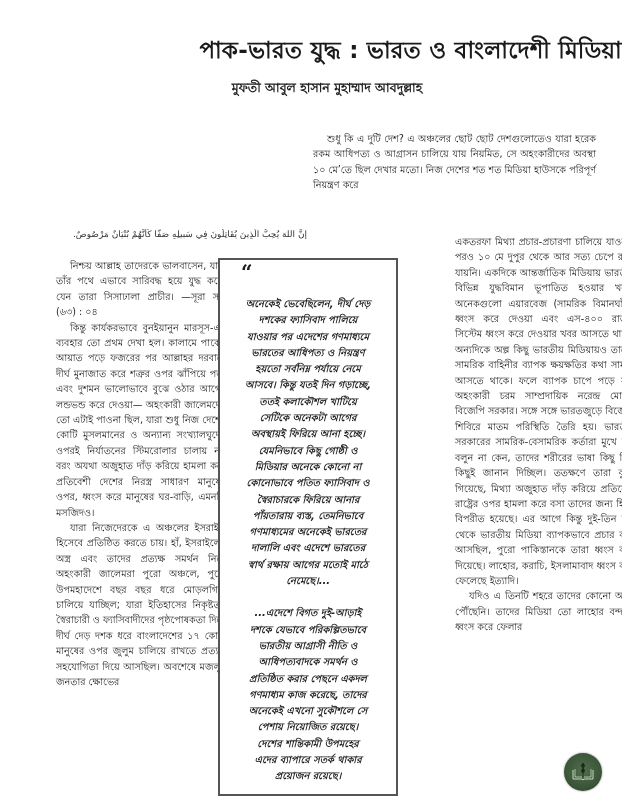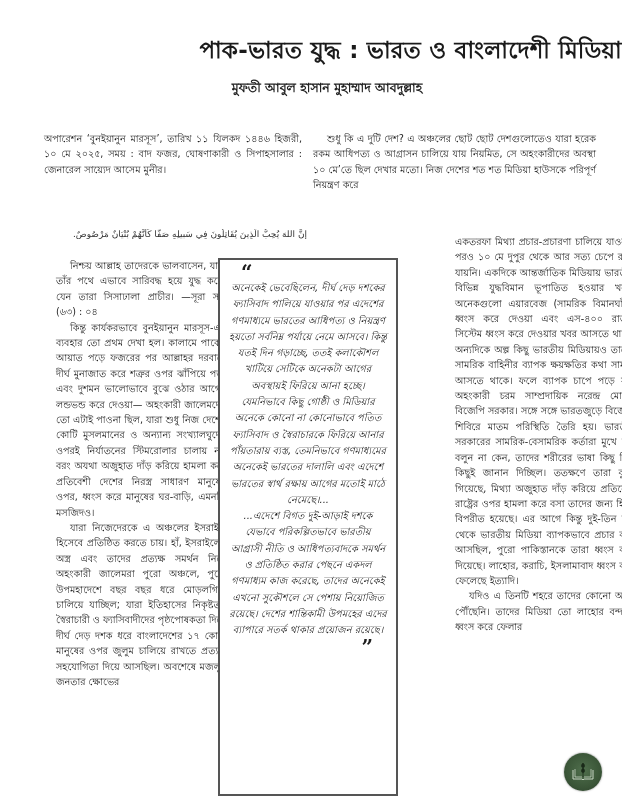--- a/index.html
+++ b/index.html
@@ -30,36 +30,35 @@
   .quote-box {
     position: absolute; left: 218px; top: 258px; width: 158px; height: 526px;
     border: 2px solid #555; padding: 4px 9px; box-sizing: content-box;
     background: #fff;
   }
   .quote-open { font-size: 20px; font-weight: bold; line-height: 16px; margin-left: 12px; font-family: "DejaVu Serif", serif; }
   .quote-close { font-size: 20px; font-weight: bold; line-height: 16px; text-align: right; margin-right: 14px; font-family: "DejaVu Serif", serif; }
   .quote-text {
     font-style: italic; font-size: 9.8px; line-height: 16.3px; text-align: center; color: #222;
   }
-  .quote-text p { margin: 0; }
+  .quote-text p { margin: 16px; font-weight: bold; }
   .badge {
     position: absolute; left: 564px; top: 753px; width: 38px; height: 38px; border-radius: 50%;
     background: radial-gradient(circle at 50% 45%, #4f6e4c 0%, #3b5638 60%, #2b3f2a 100%);
     box-shadow: 0 0 2px #777;
   }
   .badge svg { position: absolute; left: 7px; top: 8px; }
 </style>
 </head>
 <body>
 
 <div class="title">পাক-ভারত যুদ্ধ : ভারত ও বাংলাদেশী মিডিয়া</div>
 <div class="author">মুফতী আবুল হাসান মুহাম্মাদ আবদুল্লাহ</div>
 
 <div class="txt intro-left">
-  <p>অপারেশন ‘বুনইয়ানুন মারসূস’, তারিখ ১১ যিলকদ ১৪৪৬ হিজরী, ১০ মে ২০২৫, সময় : বাদ ফজর, ঘোষণাকারী ও সিপাহসালার : জেনারেল সায়্যেদ আসেম মুনীর।</p>
 </div>
 
 <div class="arabic">إِنَّ اللهَ يُحِبُّ الَّذِينَ يُقَاتِلُونَ فِي سَبِيلِهِ صَفًّا كَأَنَّهُمْ بُنْيَانٌ مَرْصُوصٌ.</div>
 
 <div class="txt intro-right">
   <p class="ind">শুধু কি এ দুটি দেশ? এ অঞ্চলের ছোট ছোট দেশগুলোতেও যারা হরেক রকম আধিপত্য ও আগ্রাসন চালিয়ে যায় নিয়মিত, সে অহংকারীদের অবস্থা ১০ মে’তে ছিল দেখার মতো। নিজ দেশের শত শত মিডিয়া হাউসকে পরিপূর্ণ নিয়ন্ত্রণ করে</p>
 </div>
 
 <div class="txt col-left">
   <p class="ind">নিশ্চয় আল্লাহ তাদেরকে ভালবাসেন, যারা তাঁর পথে এভাবে সারিবদ্ধ হয়ে যুদ্ধ করে, যেন তারা সিসাঢালা প্রাচীর। —সূরা সফ (৬৩) : ০৪</p>

